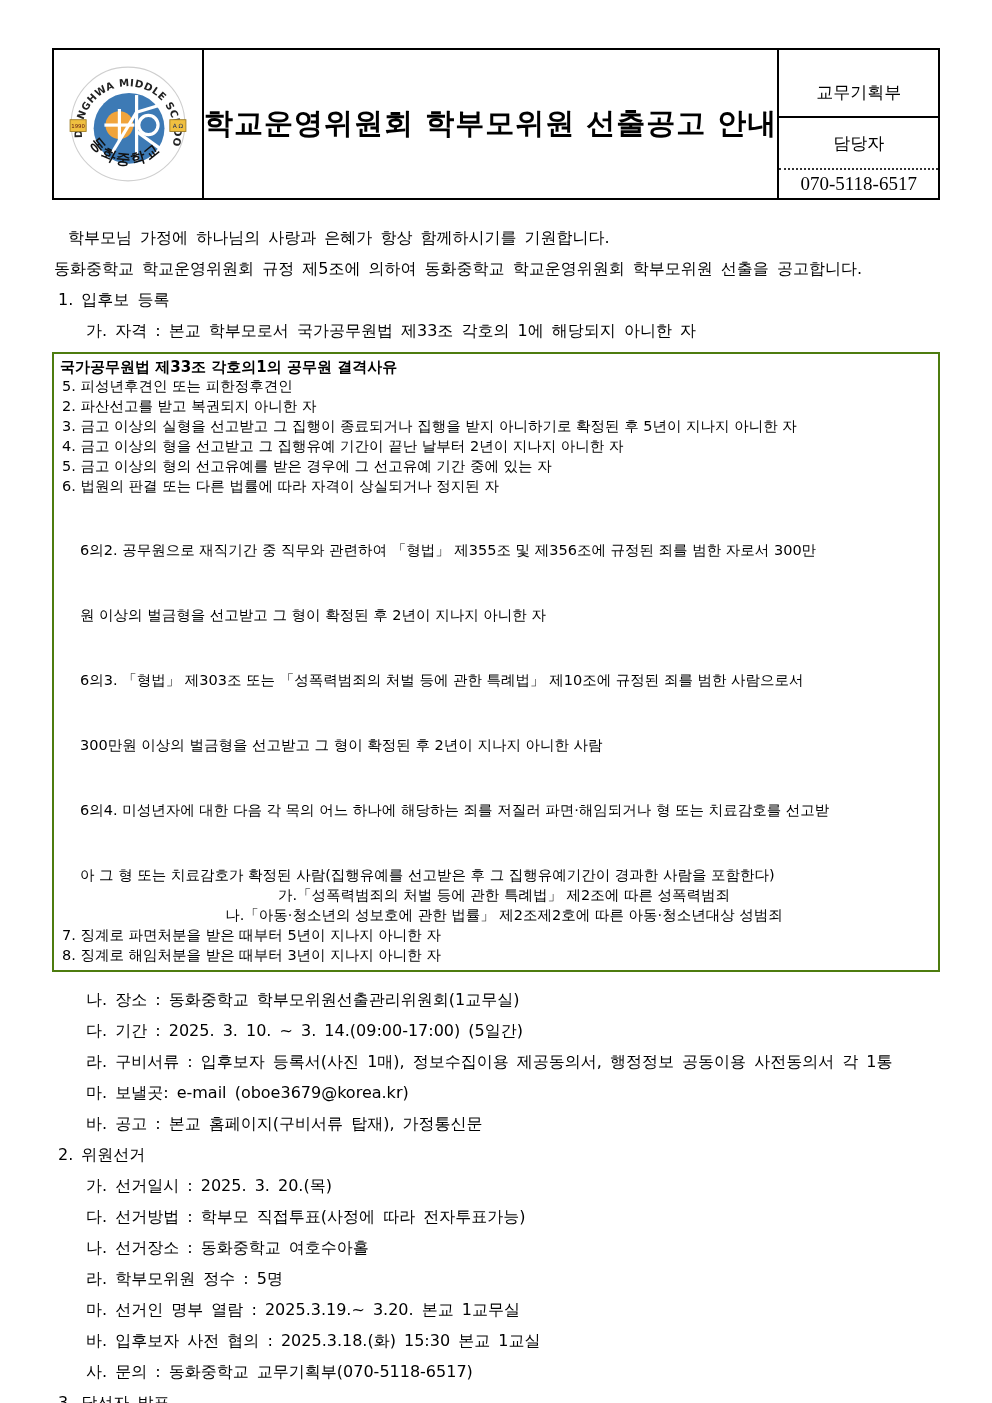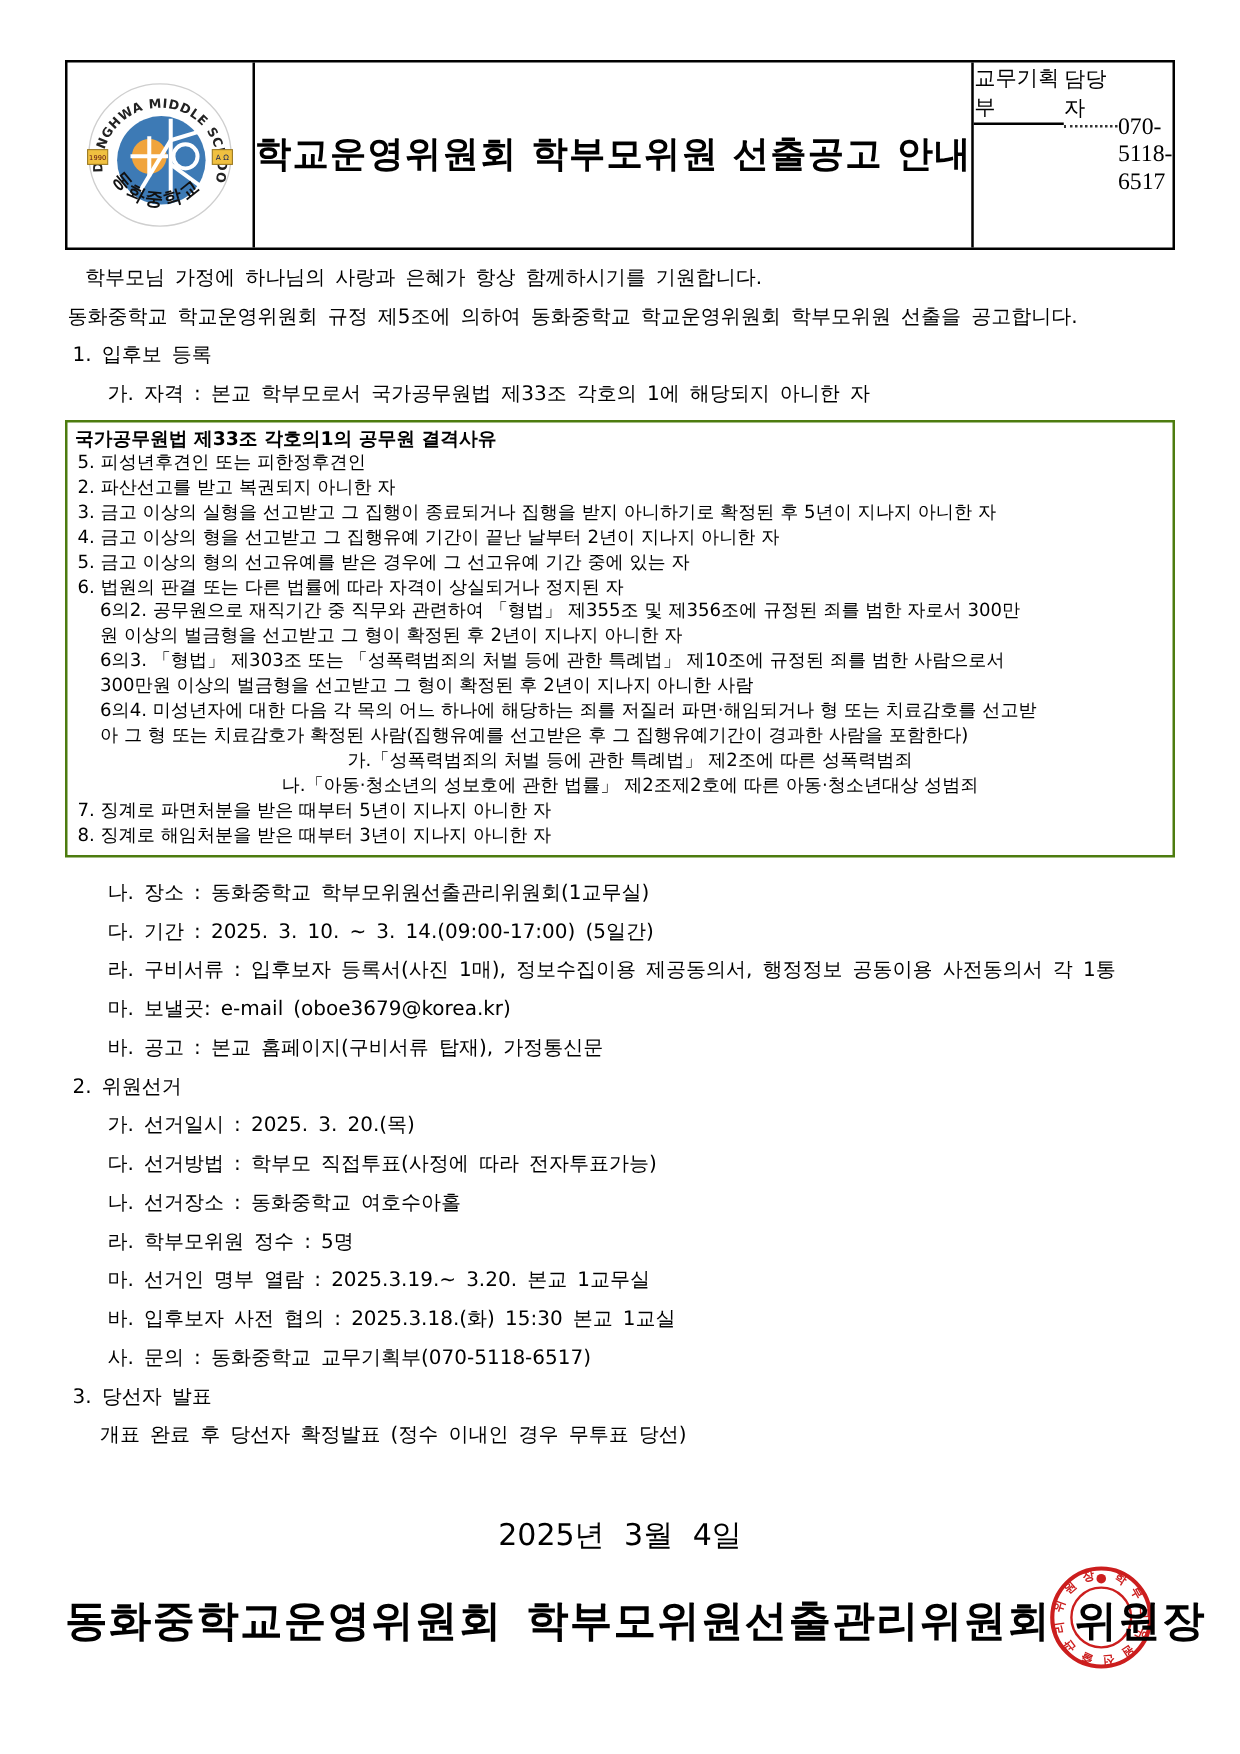--- a/index.html
+++ b/index.html
@@ -17,51 +17,51 @@
   }
   .logo-cell {
     width:155px; border-right:2px solid #000;
     display:flex; align-items:center; justify-content:center; box-sizing:border-box;
   }
   .title-cell {
     flex:1; border-right:2px solid #000;
     display:flex; align-items:center; justify-content:center; box-sizing:border-box;
   }
   .doc-title { font-size:29px; font-weight:bold; letter-spacing:1px; white-space:nowrap; }
-  .right-col { width:164px; display:flex; box-sizing:border-box; }
+  .right-col { width:164px; display:flex; flex-direction:column; box-sizing:border-box;margin-top:18px; }
   .r-row {
     display:flex; align-items:center; justify-content:center;
     font-size:17px; box-sizing:border-box;
   }
   .r-row.dept    { height:50px; border-bottom:2px solid #000; }
   .r-row.contact { height:52px; border-bottom:2px dotted #333; }
   .r-row.phone   { flex:1; font-family:"Liberation Serif","DejaVu Serif",serif; font-size:19px; }
 
   
   .line { font-size:16px; line-height:31px; white-space:nowrap; word-spacing:3px; }
-  .greeting     { margin-top:6px; padding-left:16px; }
+  .greeting     { margin-top:22px; padding-left:16px; }
   .announce     { padding-left:2px; }
   .num-heading  { padding-left:6px; }
   .sub-item     { padding-left:34px; }
   .body-plain   { padding-left:28px; }
 
   
   .law-box {
     margin-top:6px; border:2px solid #4d7c0f; box-sizing:border-box;
     padding:3px 4px 4px 0; width:100%;
   }
   .box-title {
     font-weight:bold; font-size:15px; line-height:20px;
     padding-left:6px; white-space:nowrap;
   }
   .box-line {
     font-size:14.5px; line-height:19.9px; white-space:nowrap;
     padding-left:8px; overflow:hidden;
   }
-  .box-line.lv1 { padding-left:26px; }
+  .box-line.lv1 { padding-left:26px;margin-top:45px; }
   .box-line.lv2 { padding-left:20px;text-align:center; }
 
   .items-block { margin-top:12px; }
 
   
   .date-line {
     margin-top:50px; text-align:center; font-size:24px; line-height:30px;
     word-spacing:8px;
   }
   .signature-wrap { position:relative; margin-top:32px; }

